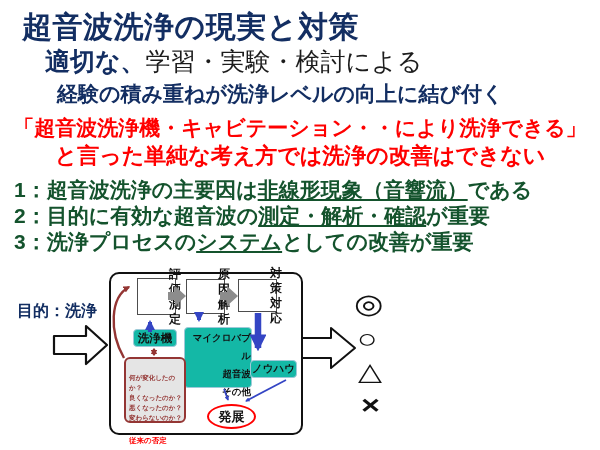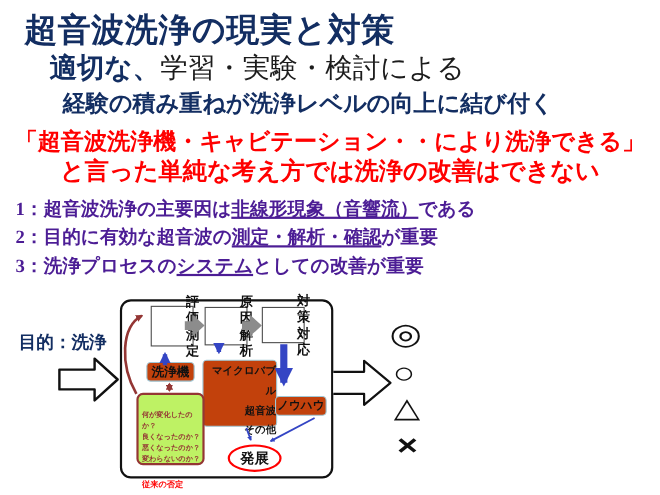--- a/index.html
+++ b/index.html
@@ -9,42 +9,42 @@
   }
   .abs { position:absolute; }
   .title { left:22px; top:7px; font-size:30px; font-weight:bold; color:var(--navy); letter-spacing:0.5px; white-space:nowrap; }
   .sub1 { left:45px; top:45px; font-size:25px; white-space:nowrap; }
   .sub1 .lead { color:var(--navy); font-weight:bold; }
   .sub1 .rest { color:#1c1c1c; font-weight:normal; }
   .sub2 { left:57px; top:80px; font-size:21px; font-weight:bold; color:var(--navy); white-space:nowrap; }
   .warn { left:0; width:600px; text-align:center; color:var(--red); font-weight:bold; white-space:nowrap; }
   .w1 { top:114px; font-size:21px; }
   .w2 { top:141px; font-size:22px; }
-  .points { left:14px; top:177px; font-size:17px; font-weight:bold; color:#4c1d95; line-height:26px; white-space:nowrap;font-family:Liberation Serif, serif; }
+  .points { left:14px; top:177px; font-size:21px; font-weight:bold; color:#14532d; line-height:26px; white-space:nowrap; }
   .u { text-decoration:underline; text-decoration-thickness:2px; text-underline-offset:2px; }
 
   .goal { left:17px; top:301px; font-size:16px; font-weight:bold; color:var(--navy); white-space:nowrap; }
   .frame { left:109px; top:272px; width:194px; height:163px; border:2.5px solid var(--outline); border-radius:10px; box-sizing:border-box; }
 
   .pbox { border:1.5px solid var(--box_border); background:#fff; font-size:12px; font-weight:bold; color:#111;
           line-height:15px; display:flex; align-items:center; justify-content:center; text-align:center;
           white-space:pre-line; box-sizing:border-box;padding-left:37px; }
   .b-eval   { left:137px; top:278px; width:32px; height:37px; }
   .b-cause  { left:186px; top:279px; width:32px; height:35px; }
   .b-action { left:238px; top:279px; width:35px; height:33px; }
 
-  .lbox { border:1.5px solid var(--light_blue); border-radius:4px; background:#c2410c; font-weight:bold; color:#111;
+  .lbox { border:1.5px solid var(--light_blue); border-radius:4px; background:#14b8a6; font-weight:bold; color:#111;
           display:flex; align-items:center; justify-content:center; white-space:pre-line; box-sizing:border-box; }
   .b-machine { left:133px; top:329px; width:44px; height:18px; font-size:11.5px; }
   .b-method  { left:184px; top:327px; width:68px; height:61px; font-size:9.5px; line-height:18px;
                align-items:flex-start; justify-content:flex-start; text-align:right; padding:1px 0 0 4px; }
   .b-knowhow { left:250px; top:360px; width:47px; height:18px; font-size:10.5px; }
 
   .qbox { left:124px; top:357px; width:62px; height:66px; border:2px solid var(--dark_red); border-radius:6px;
-          background:#bef264; font-size:6.5px; font-weight:bold; color:var(--dark_red); line-height:10px;
+          background:#e5e5e5; font-size:6.5px; font-weight:bold; color:var(--dark_red); line-height:10px;
           padding:4px 0 0 3px; box-sizing:border-box; white-space:pre-line; }
   .denial { color:var(--red); font-size:7.5px; margin-top:3px; font-weight:bold; }
 
   .dev { left:207px; top:404px; width:49px; height:25px; border:2.5px solid var(--red); border-radius:50%;
          background:#fff; display:flex; align-items:center; justify-content:center;
          font-size:13px; font-weight:bold; color:#111; box-sizing:border-box; }
 
   .sym { position:absolute; color:#111; font-weight:bold; line-height:1; transform:scaleX(1.25); transform-origin:left center; }
   .sym1 { left:354px; top:291px; font-size:27px; }
   .sym2 { left:357px; top:326px; font-size:27px; }

